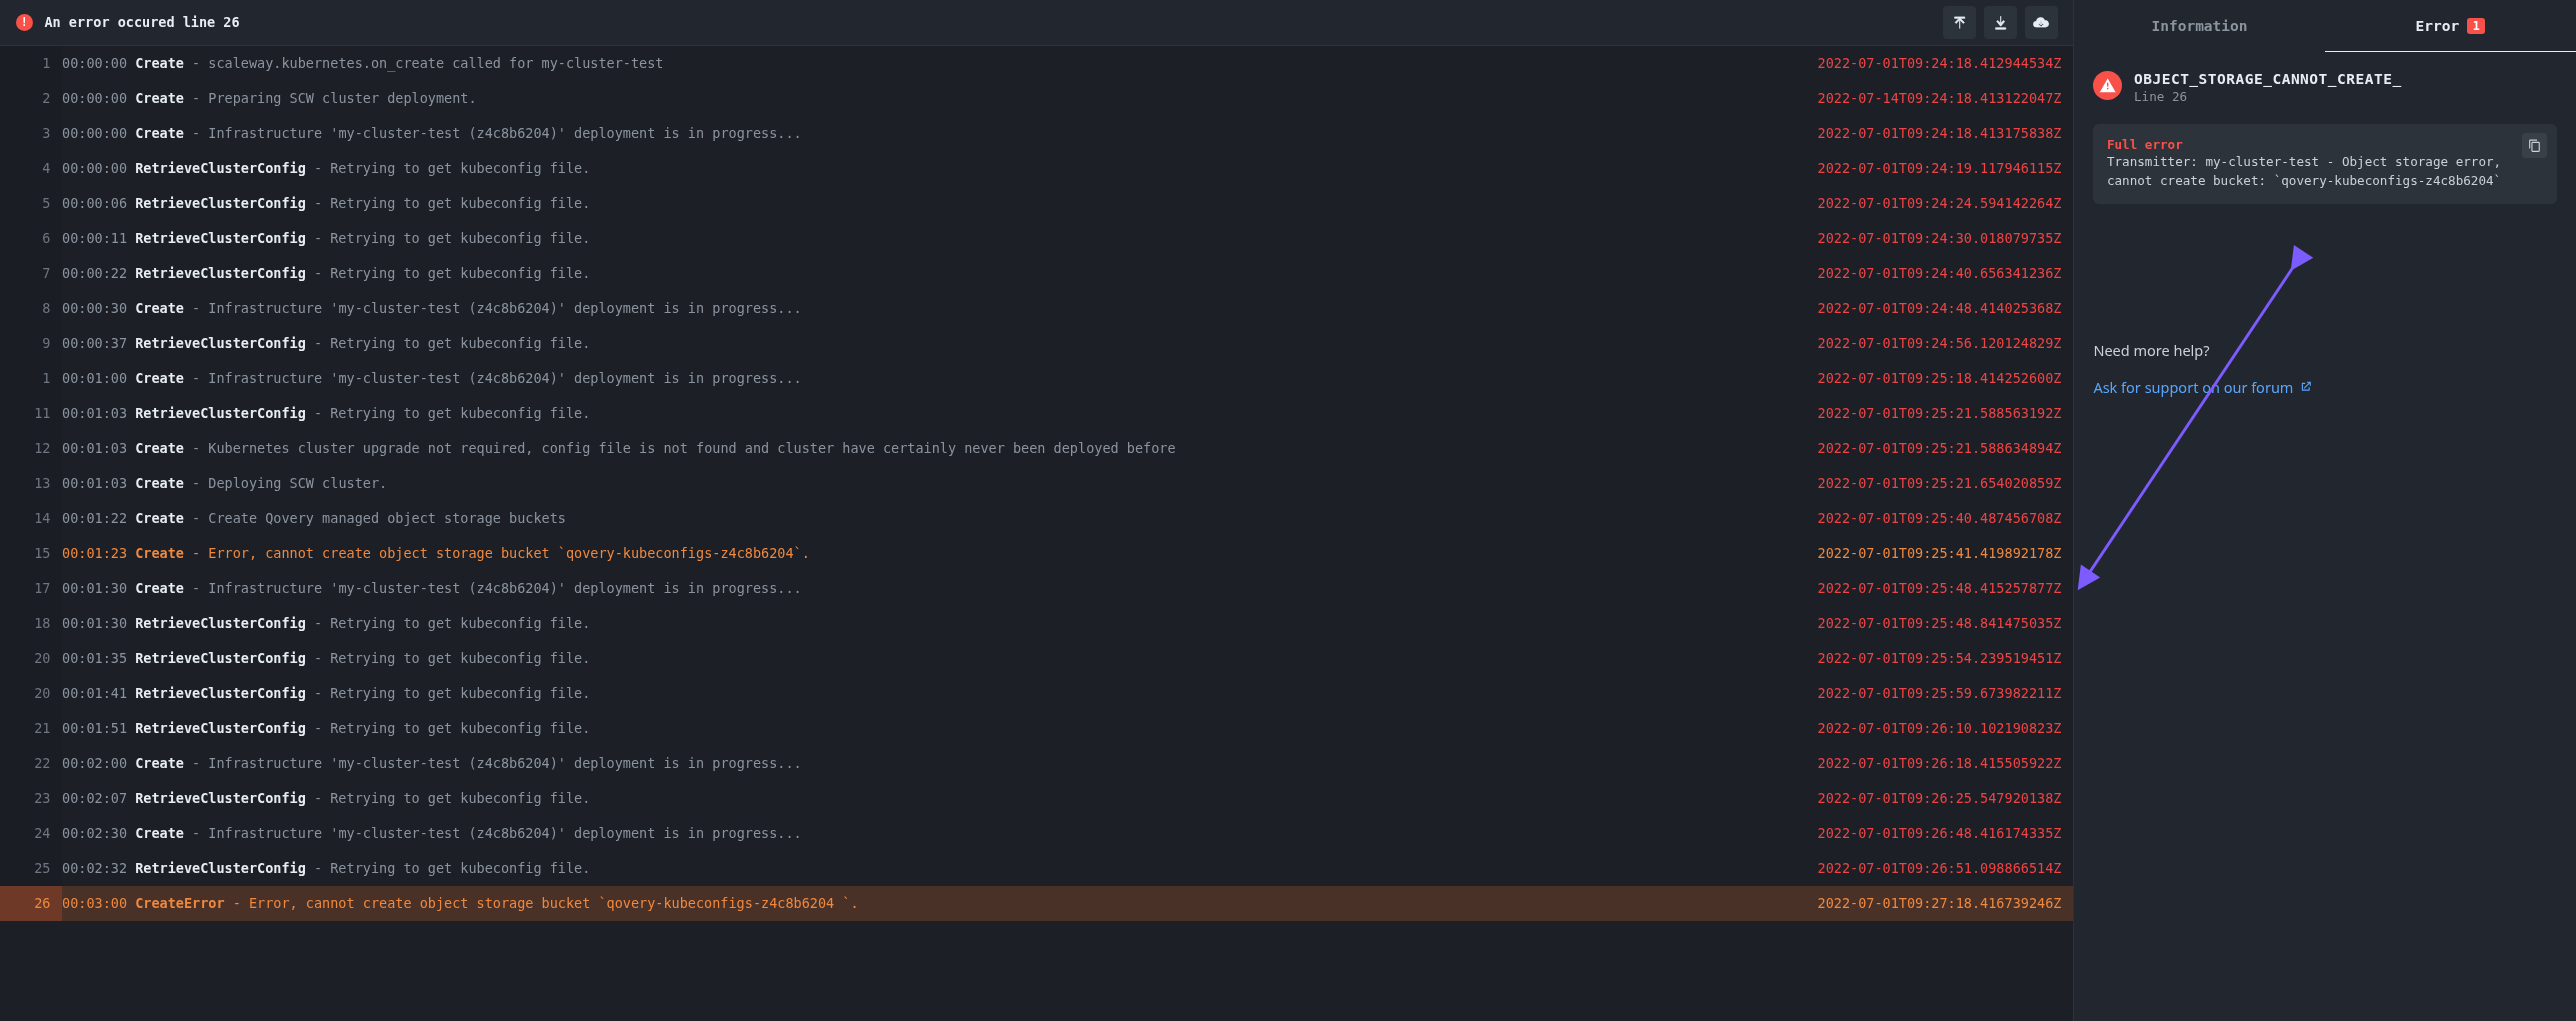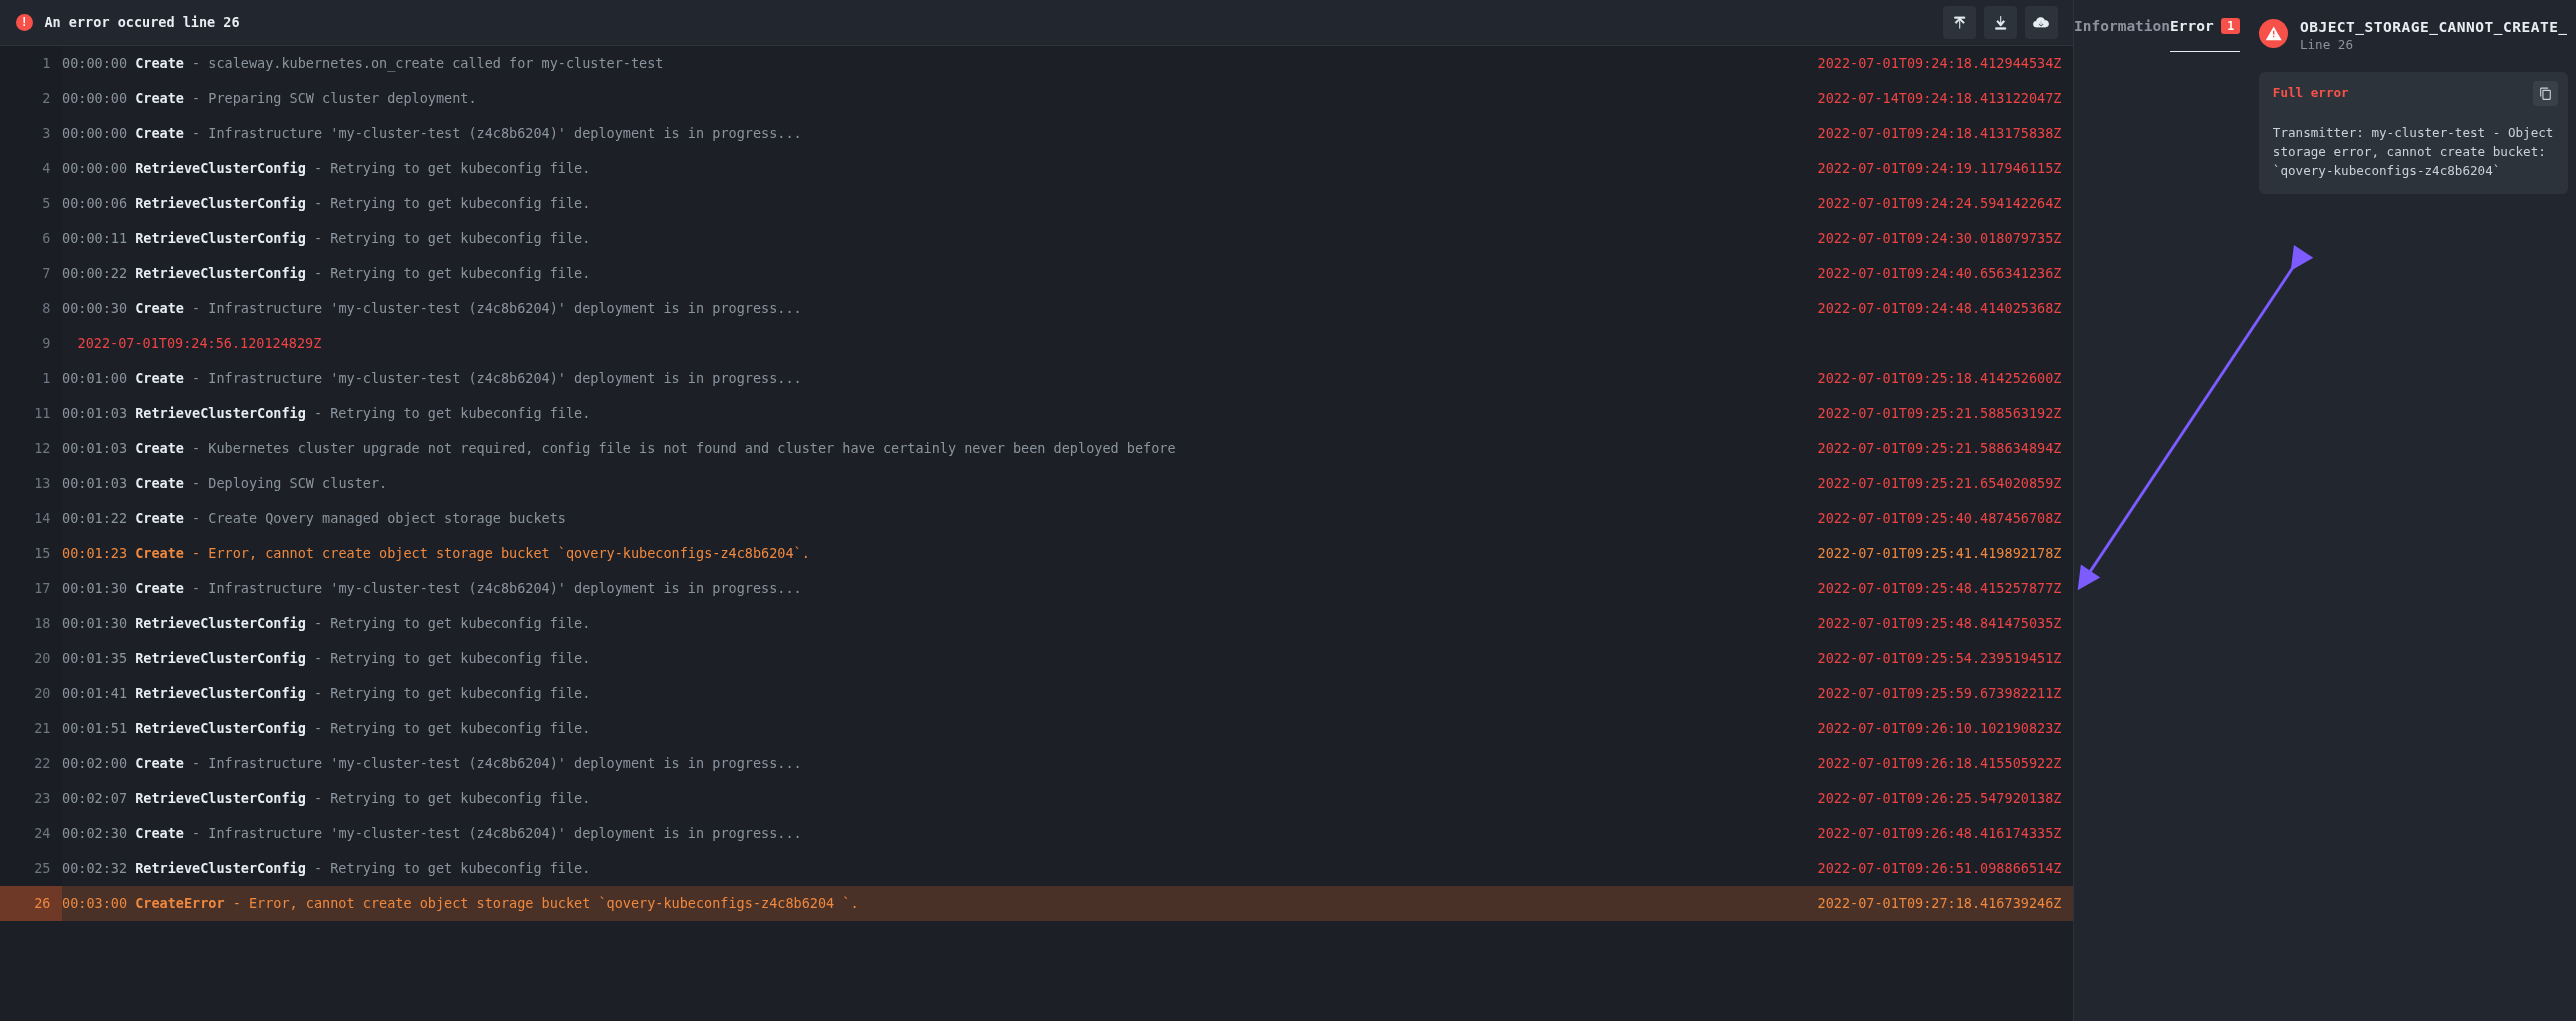--- a/index.html
+++ b/index.html
@@ -20,33 +20,33 @@
   .line-left { white-space: pre; }
   .ts-rel { color: #8b949e; }
   .kw { color: #e6edf3; font-weight: 700; }
   .msg { color: #8b949e; }
   .ts-abs { color: #ef4444; margin-left: 15.5px; }
   .log-line.err .ts-rel, .log-line.err .kw, .log-line.err .msg, .log-line.err .ts-abs { color: #f0883e; }
   .log-line.warn .ts-rel, .log-line.warn .kw, .log-line.warn .msg, .log-line.warn .ts-abs { color: #d29922; }
   .log-line.hl { background: #4a3127; }
   .log-line.hl .gutter { background: #6e3a27; color: #f0883e; }
 
-  .side { width: 503px; background: #22262e; border-left: 1px solid #2d333b; display: flex; flex-direction: row; position: relative; }
+  .side { width: 503px; background: #22262e; border-left: 1px solid #2d333b; display: flex; flex-direction: column; position: relative; }
   .tabs { display: flex; height: 52px; }
   .tab { flex: 1; display: flex; align-items: center; justify-content: center; gap: 7.7px; color: #8b949e; font-weight: 600; cursor: pointer; border-bottom: 1.9px solid transparent; font-size: 14.5px; }
   .tab.active { color: #e6edf3; border-bottom-color: #e6edf3; }
   .badge { background: #f85149; color: #fff; border-radius: 2.9px; padding: 1px 5.8px; font-size: 11.6px; font-weight: 700; }
   .side-body { padding: 19.4px; display: flex; flex-direction: column; gap: 11.6px; }
   .err-header { display: flex; align-items: flex-start; gap: 11.6px; }
   .err-round { width: 29px; height: 29px; border-radius: 50%; background: #f85149; display: flex; align-items: center; justify-content: center; flex-shrink: 0; }
   .err-round svg { width: 17.4px; height: 17.4px; fill: #fff; }
   .err-title { font-weight: 700; color: #e6edf3; font-size: 14.5px; letter-spacing: 0.5px; white-space: nowrap; overflow: hidden; }
   .err-sub { color: #8b949e; font-size: 12.6px; margin-top: 1.9px; }
   .full-err-box { background: #2d333b; border-radius: 5.8px; padding: 13.5px; position: relative; margin-top: 7.7px; }
-  .full-err-label { color: #f85149; font-size: 12.6px; font-weight: 600; margin-bottom: 24px; }
+  .full-err-label { color: #f85149; font-size: 12.6px; font-weight: 600; margin-bottom: 1px; }
   .full-err-text { color: #c9d1d9; font-size: 12.6px; line-height: 1.5; }
   .copy-btn { position: absolute; top: 9.7px; right: 9.7px; width: 25px; height: 25px; border-radius: 3.9px; background: #3a4048; display: flex; align-items: center; justify-content: center; cursor: pointer; }
   .copy-btn svg { width: 13.5px; height: 13.5px; fill: #c9d1d9; }
   .help { padding: 0 19.4px; margin-top: 116px; font-family: -apple-system, system-ui, sans-serif; }
   .help-q { color: #c9d1d9; font-size: 14.5px; margin-bottom: 17px; }
   .help-link { color: #58a6ff; font-size: 14.5px; display: inline-flex; align-items: center; gap: 5.8px; cursor: pointer; }
   .arrow-svg { position: absolute; top: 232px; left: -19.4px; width: 310px; height: 368px; pointer-events: none; }
 </style>
 </head>
 <body>
@@ -129,20 +129,21 @@
         <div class="log-line ">
           <div class="gutter">8</div>
           <div class="line-body">
             <span class="line-left"><span class="ts-rel">00:00:30</span> <span class="kw">Create</span><span class="msg"> - Infrastructure 'my-cluster-test (z4c8b6204)' deployment is in progress...</span></span>
             <span class="ts-abs">2022-07-01T09:24:48.414025368Z</span>
           </div>
         </div>
         <div class="log-line ">
           <div class="gutter">9</div>
           <div class="line-body">
+            <span class="line-left"><span class="ts-rel">00:00:37</span> <span class="kw">RetrieveClusterConfig</span><span class="msg"> - Retrying to get kubeconfig file.</span></span>
             <span class="ts-abs">2022-07-01T09:24:56.120124829Z</span>
           </div>
         </div>
         <div class="log-line ">
           <div class="gutter">1</div>
           <div class="line-body">
             <span class="line-left"><span class="ts-rel">00:01:00</span> <span class="kw">Create</span><span class="msg"> - Infrastructure 'my-cluster-test (z4c8b6204)' deployment is in progress...</span></span>
             <span class="ts-abs">2022-07-01T09:25:18.414252600Z</span>
           </div>
         </div>

